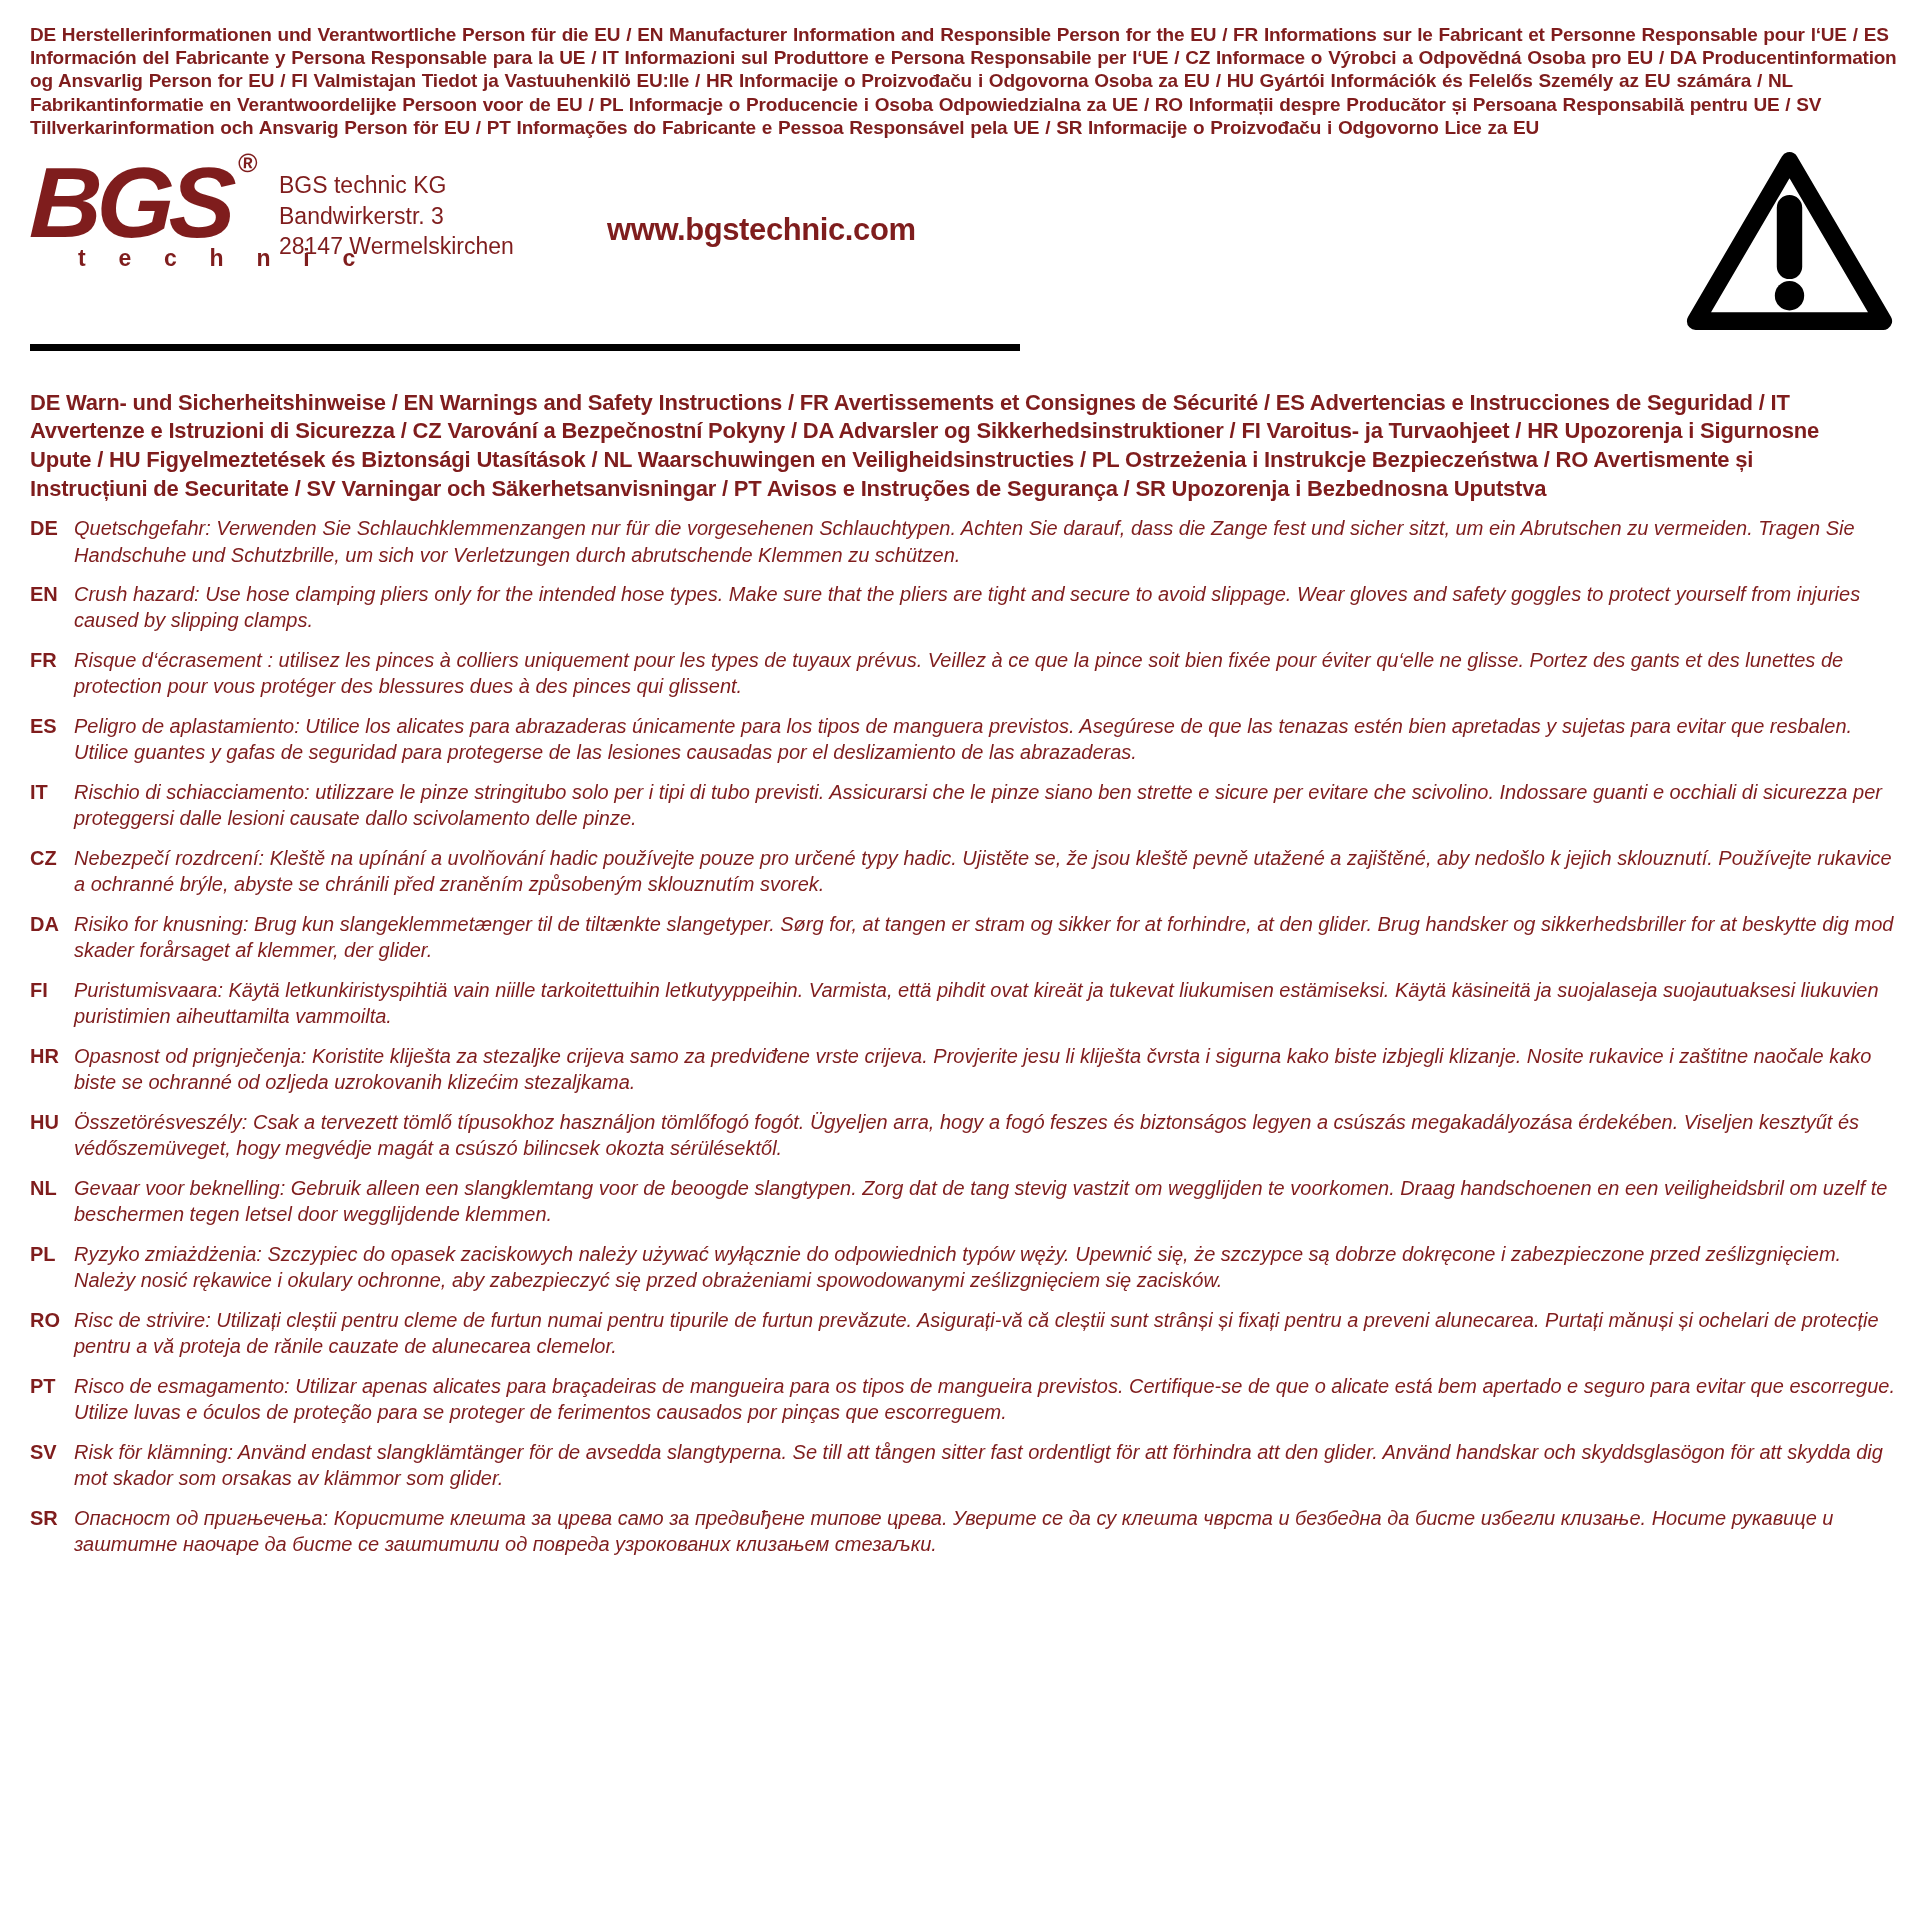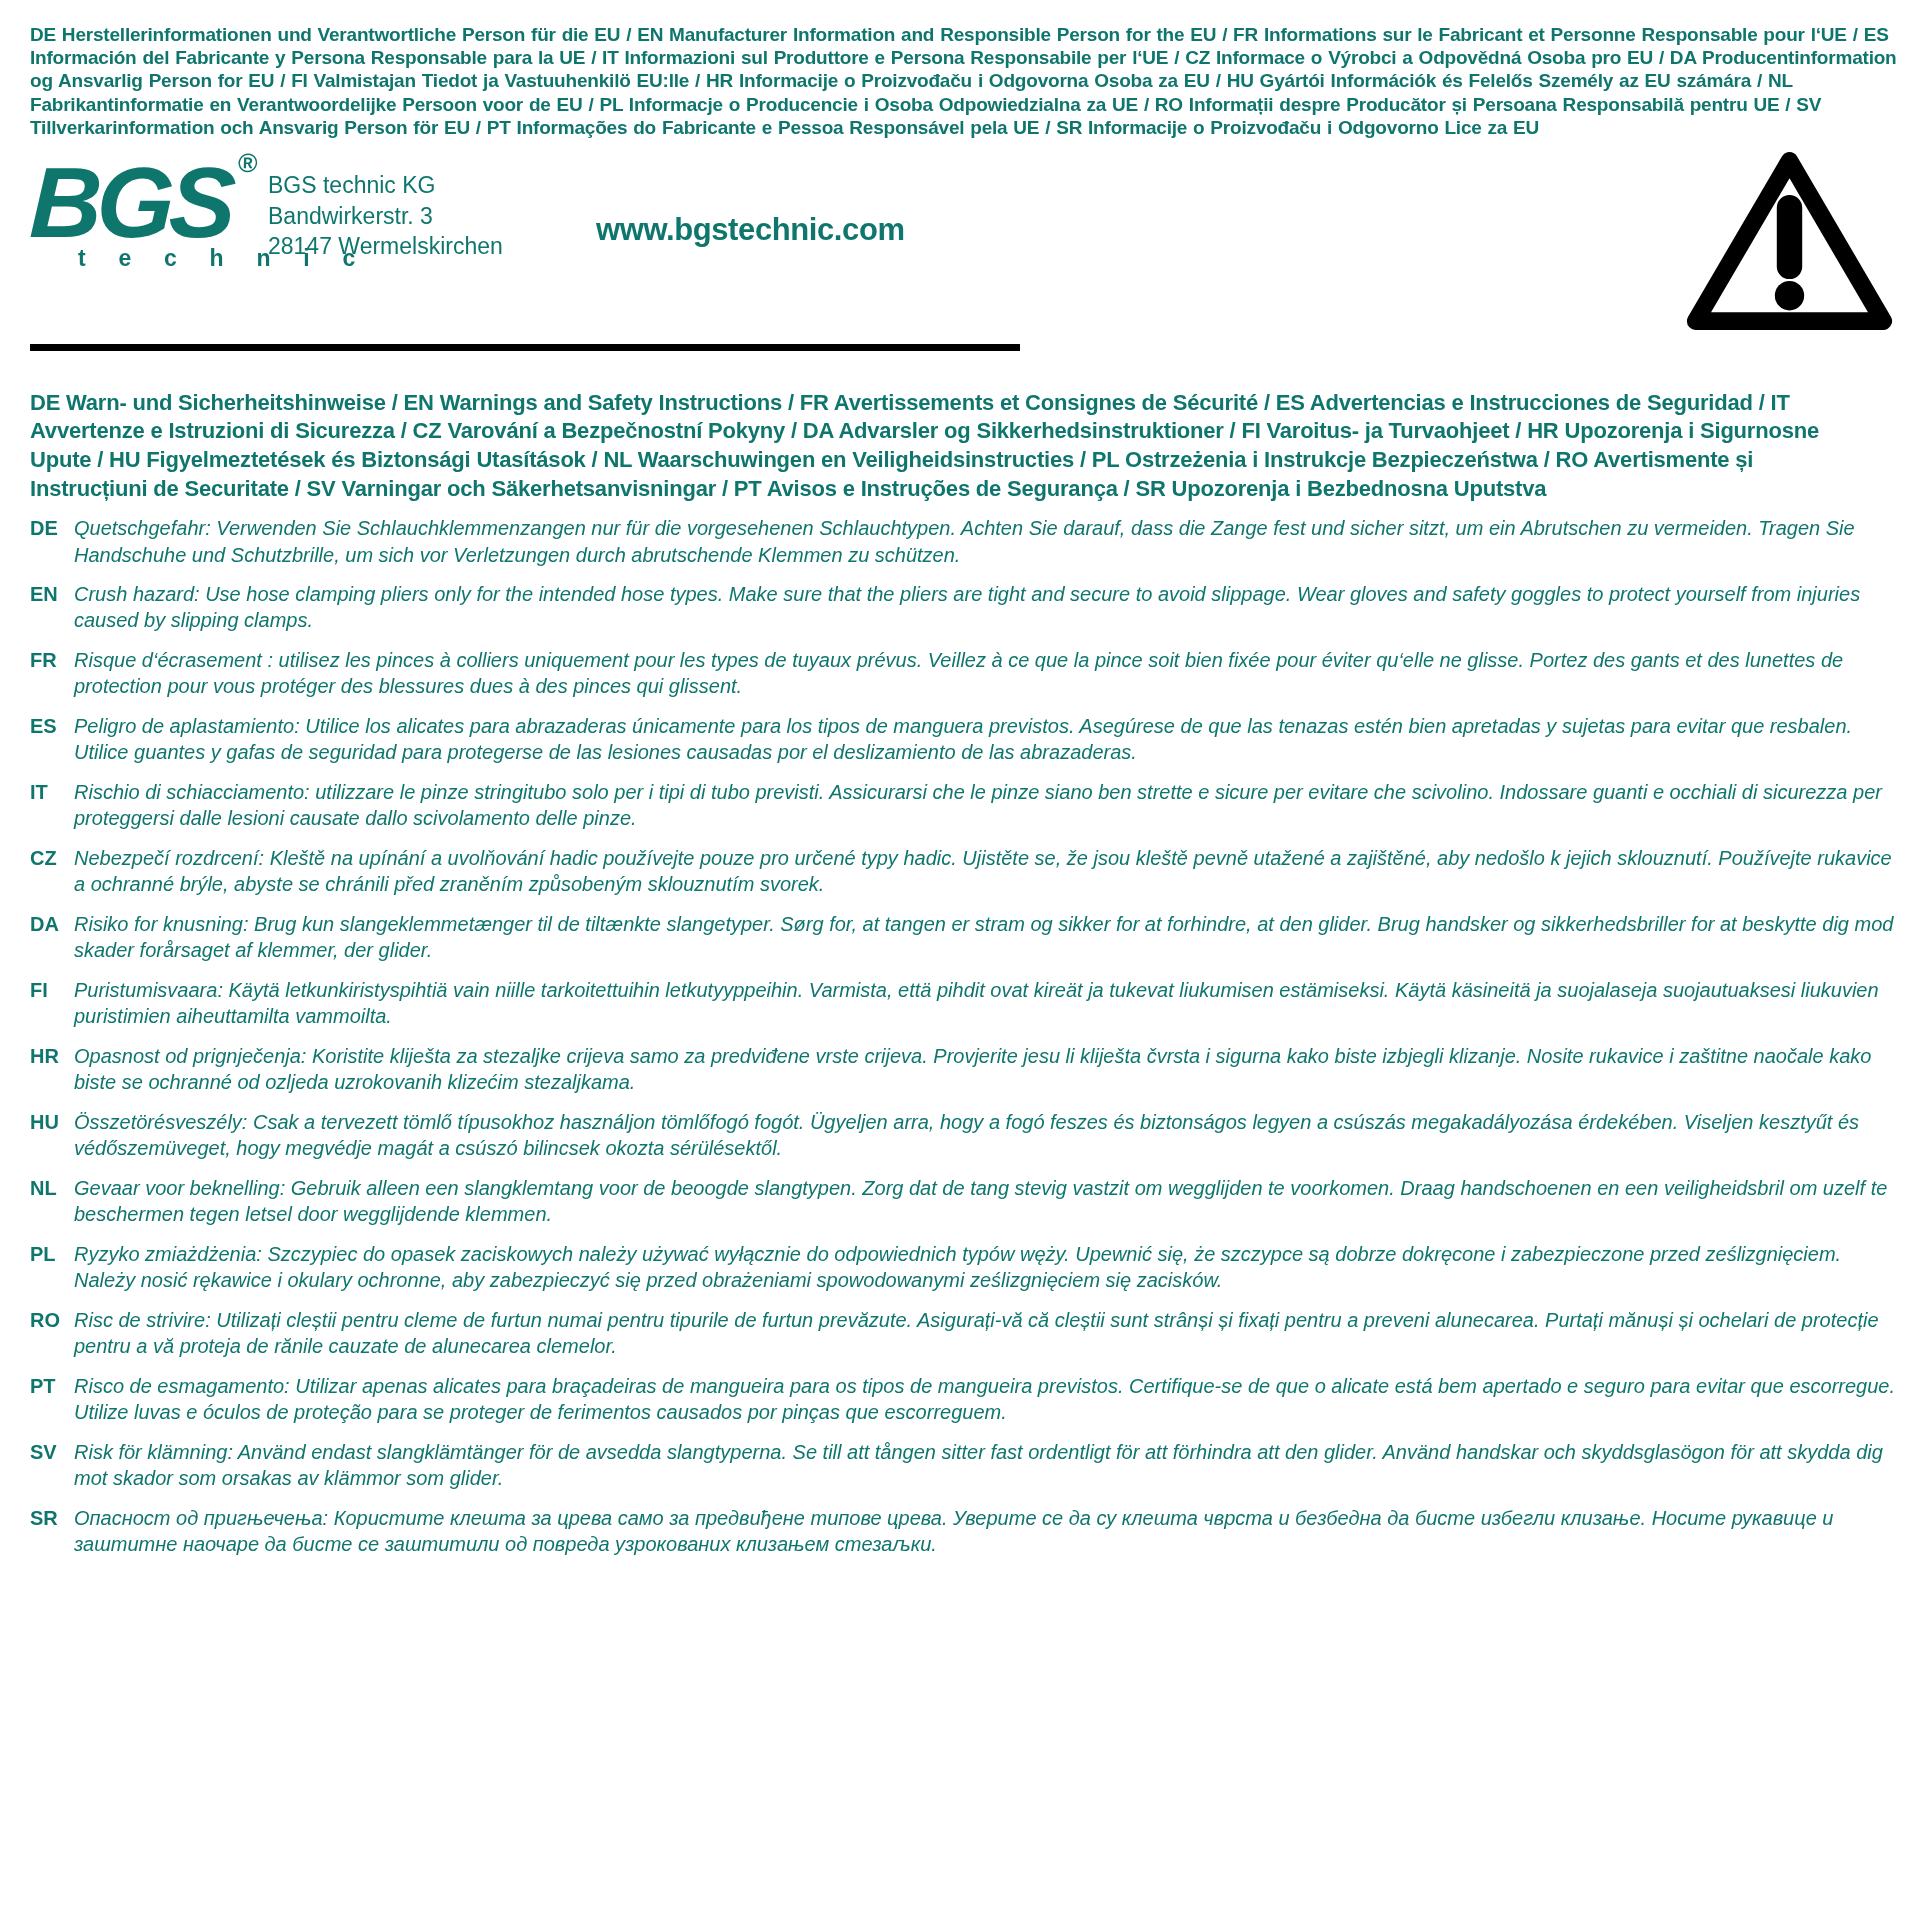--- a/index.html
+++ b/index.html
@@ -1,20 +1,20 @@
 <!DOCTYPE html>
 <html style="font-size:12.5px"><head>
 <meta charset="utf-8">
 <style>
   html, body { margin: 0; padding: 0; background: #ffffff; }
   .page {
     width: 1930px;
     height: 1930px;
     background: #ffffff;
-    color: #0f766e;
+    color: #7f1d1d;
     font-family: "Liberation Sans", sans-serif;
     box-sizing: border-box;
     padding: 23px 30px 0 30px;
     position: relative;
     overflow: hidden;
   }
   
   .top-header {
     font-weight: bold;
     font-size: 19px;
@@ -52,21 +52,21 @@
   .logo-sub {
     font-weight: bold;
     font-size: 23px;
     letter-spacing: 13.2px;
     padding-left: 48px;
     margin-top: -3.1px;
     white-space: nowrap;
   }
   .addr {
     width: 249px; flex: 0 0 249px;
-    margin-left: 5px;
+    margin-left: 16px;
     font-size: 23px;
     line-height: 1.34;
     margin-top: 14px;
   }
   .contact {
     width: 233px; flex: 0 0 233px;
     font-size: 23px;
     line-height: 1.34;
     margin-top: 14px;
   }

